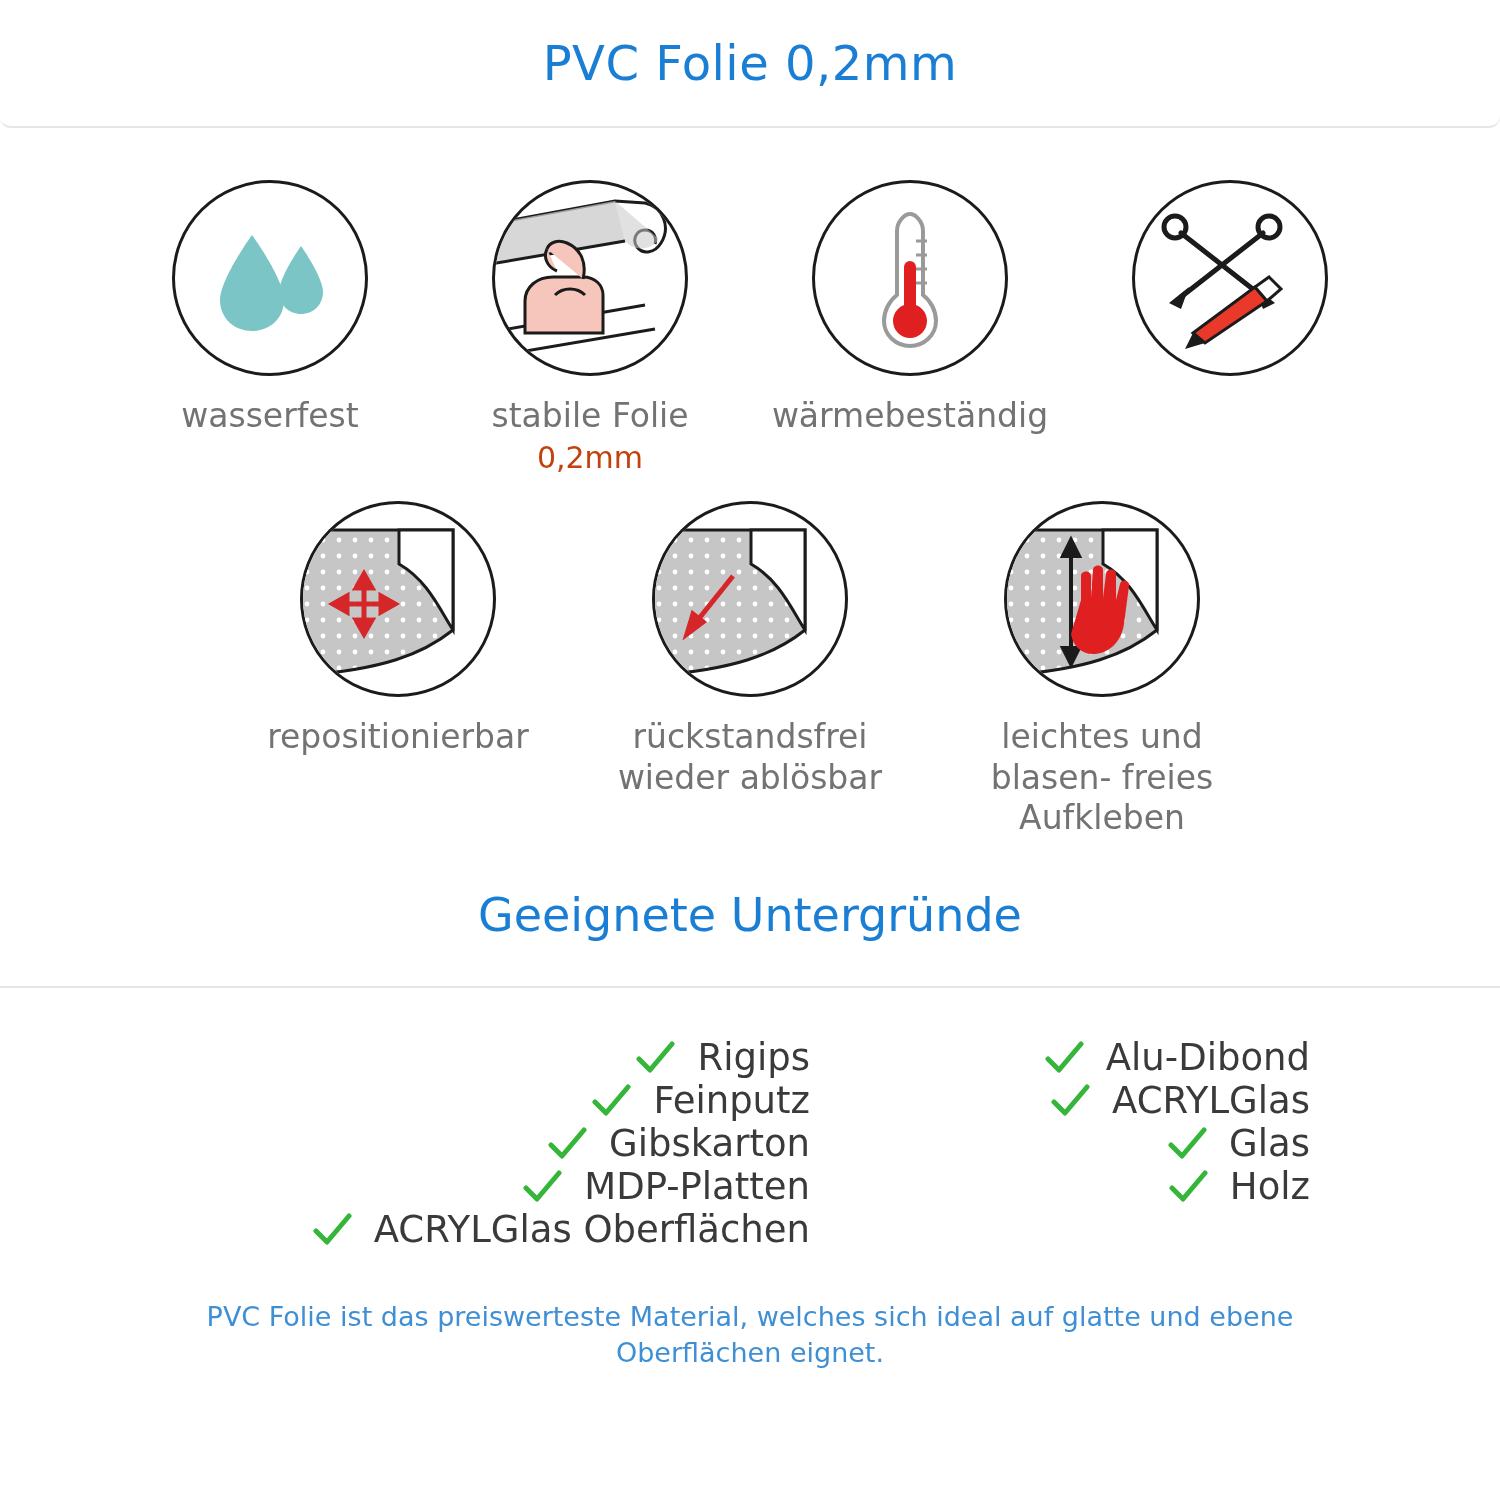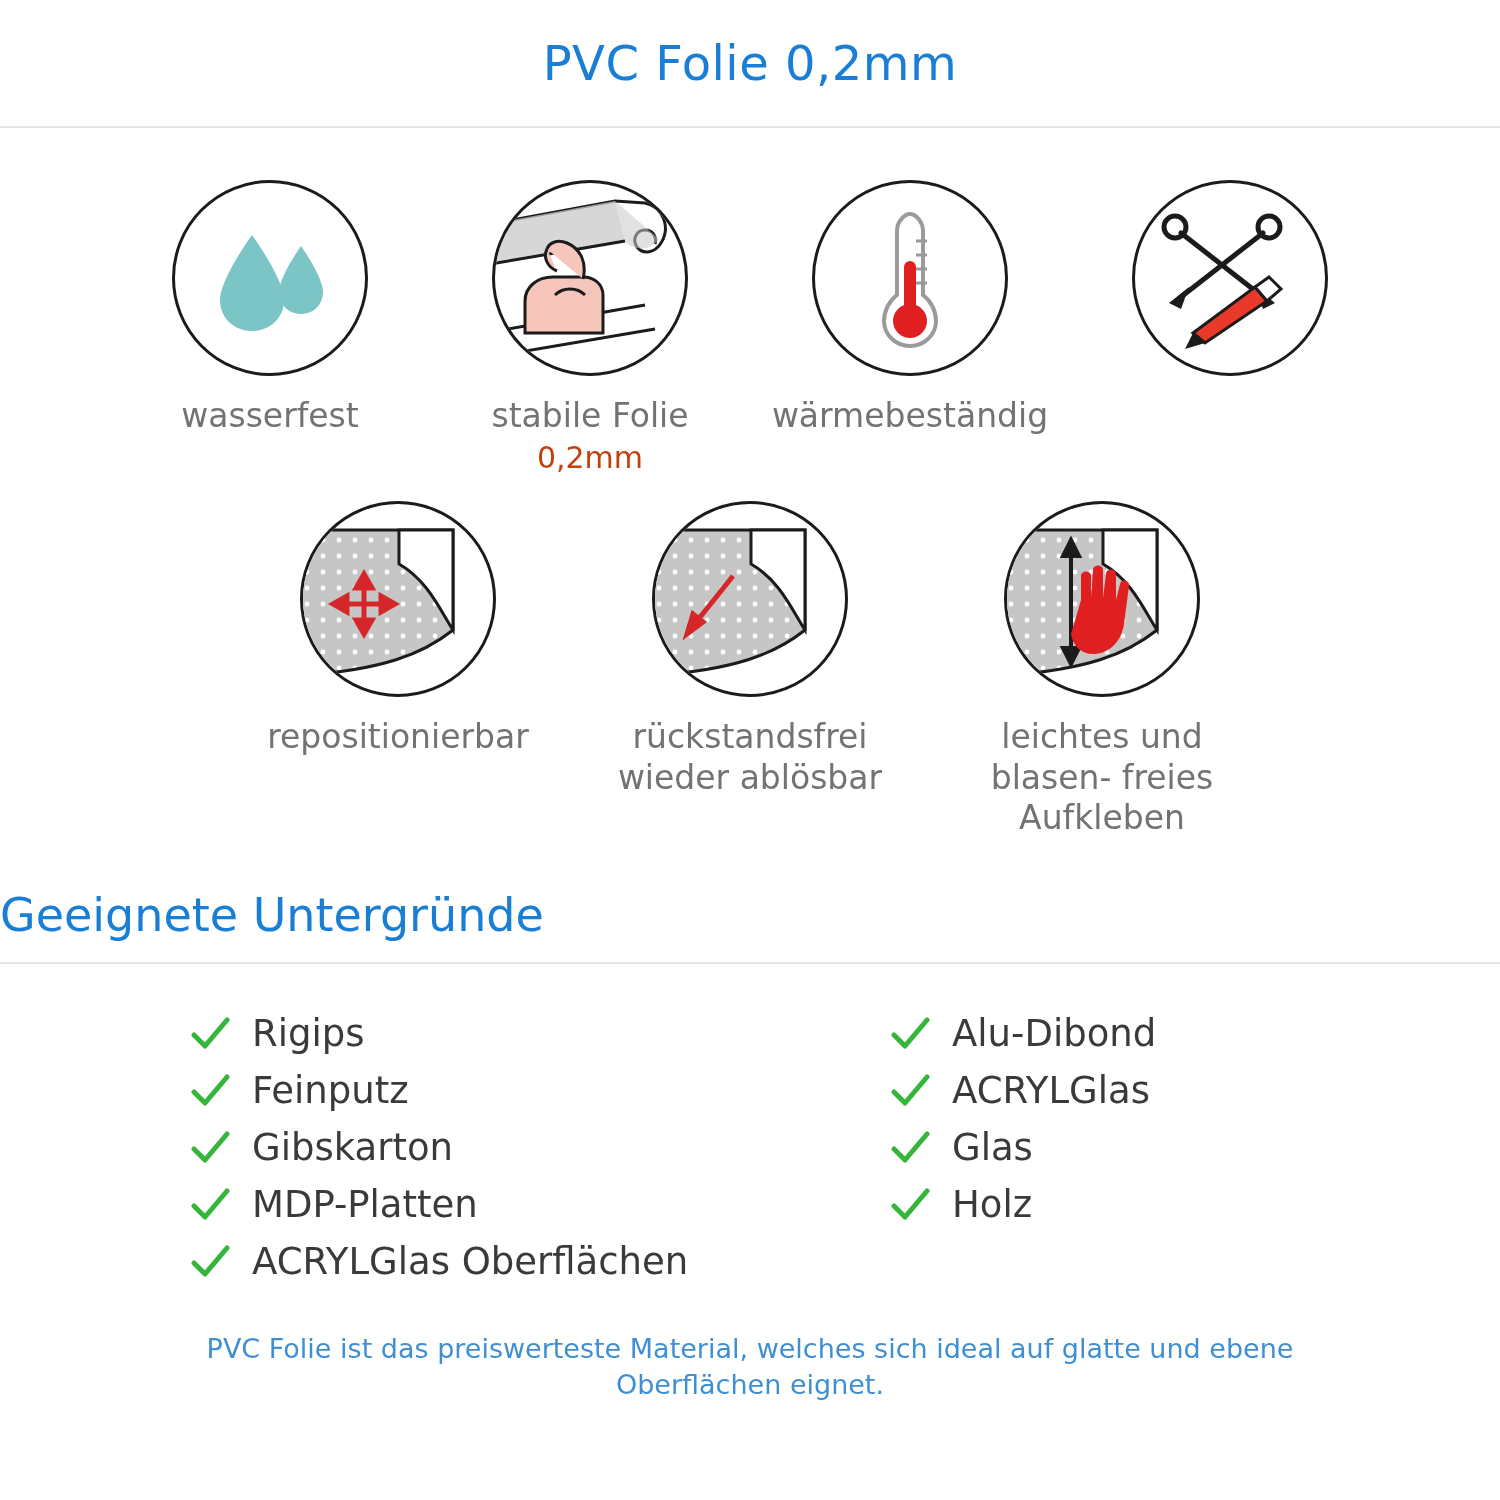--- a/index.html
+++ b/index.html
@@ -24,20 +24,21 @@
   }
 
   
   .header {
     height: 128px;
     display: flex;
     align-items: center;
     justify-content: center;
     border-bottom: 2px solid #e6e6e6;
     box-sizing: border-box;
+    border-radius: 11px;
   }
   .header-title {
     font-size: 48px;
     color: #1a7fd4;
     letter-spacing: 0.5px;
   }
 
   
   .features {
     padding-top: 52px;
@@ -80,41 +81,41 @@
     margin-top: 4px;
     font-size: 30px;
     color: #c2410c;
   }
 
   
   .section-title-wrap {
     margin-top: 50px;
     display: flex;
     align-items: center;
-    justify-content: flex-start;
+    justify-content: center;
     border-bottom: 2px solid #e6e6e6;
-    padding-bottom: 20px;
+    padding-bottom: 44px;
   }
   .section-title {
     font-size: 46px;
     color: #1a7fd4;
   }
 
   
   .substrates {
     display: flex;
     justify-content: center;
     padding-top: 48px;
     gap: 80px;
   }
   .sub-col {
     display: flex;
     flex-direction: column;
-    gap: 14px;
     width: 620px;
+    align-items: flex-end;
   }
   .sub-col.right { width: 420px; }
   .sub-item {
     display: flex;
     align-items: center;
     gap: 22px;
     font-size: 37px;
     color: #3a3a3a;
   }
   .check {

